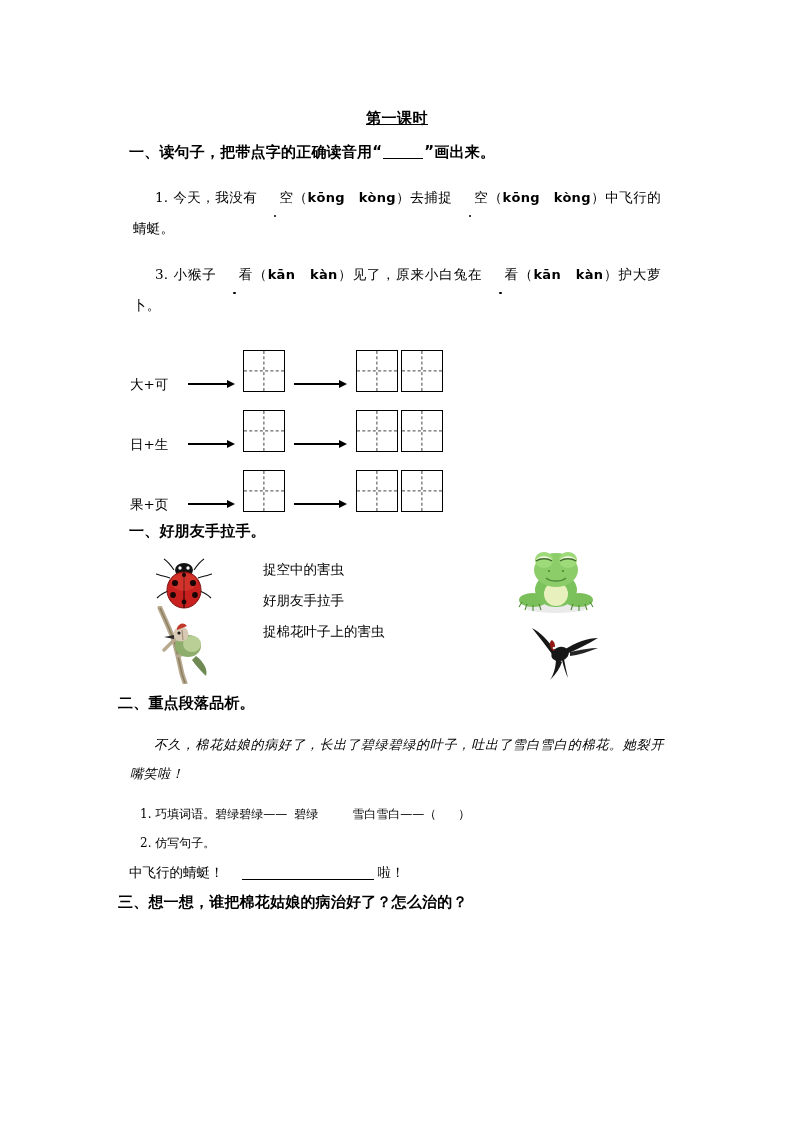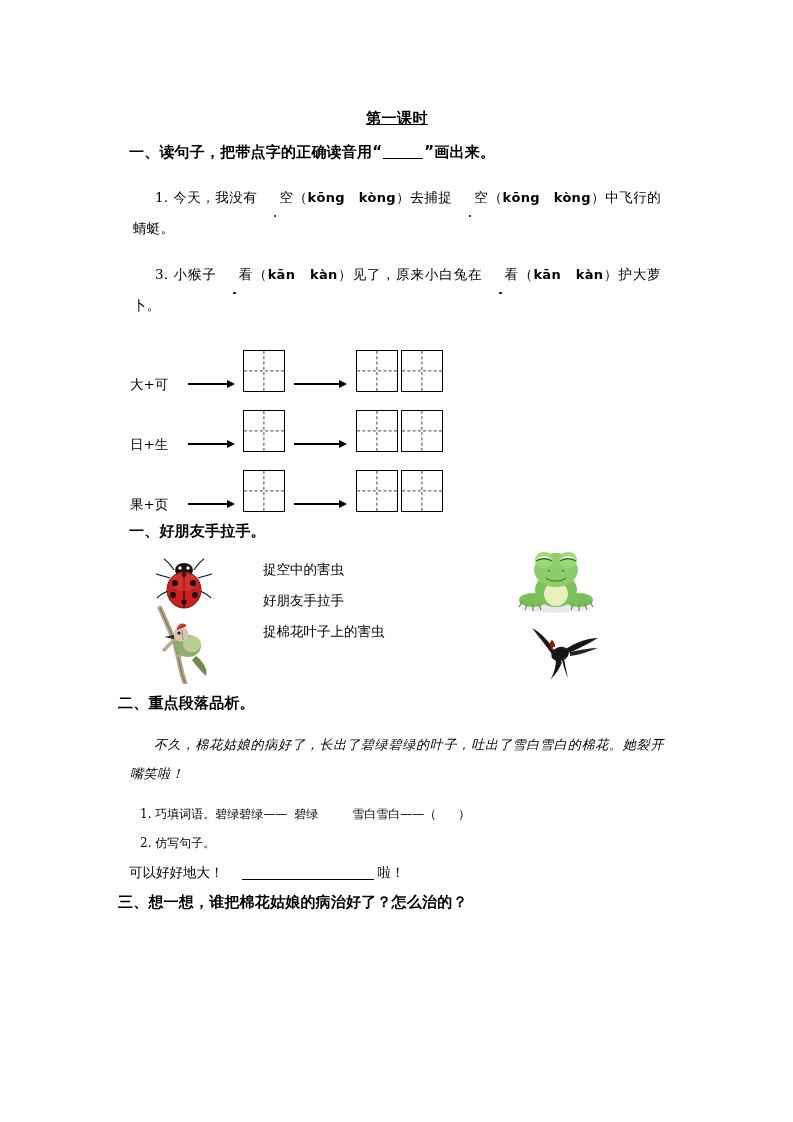--- a/index.html
+++ b/index.html
@@ -402,18 +402,18 @@
     </div>
 
     <p class="section-heading flush">二、重点段落品析。</p>
 
     <p class="kai indent">不久，棉花姑娘的病好了，长出了碧绿碧绿的叶子，吐出了雪白雪白的棉花。她裂开嘴笑啦！</p>
 
     <p class="sub-line"><span>1.</span>&nbsp;<span>巧填词语。碧绿碧绿——</span><span class="gap-sm"></span><span>碧绿</span><span class="gap-wide"></span><span>雪白雪白——（</span><span class="paren-blank"></span><span>）</span></p>
 
     <p class="sub-line"><span>2.</span>&nbsp;<span>仿写句子。</span></p>
 
-    <p class="answer-line"><span>可以好好地大！</span><span class="gap-mid"></span><span class="write-blank"></span><span>啦！</span></p>
+    <p class="answer-line"><span>中飞行的蜻蜓！</span><span class="gap-mid"></span><span class="write-blank"></span><span>啦！</span></p>
 
     <p class="section-heading flush">三、想一想，谁把棉花姑娘的病治好了？怎么治的？</p>
 
   </div>
 </div>
 
 </body></html>

